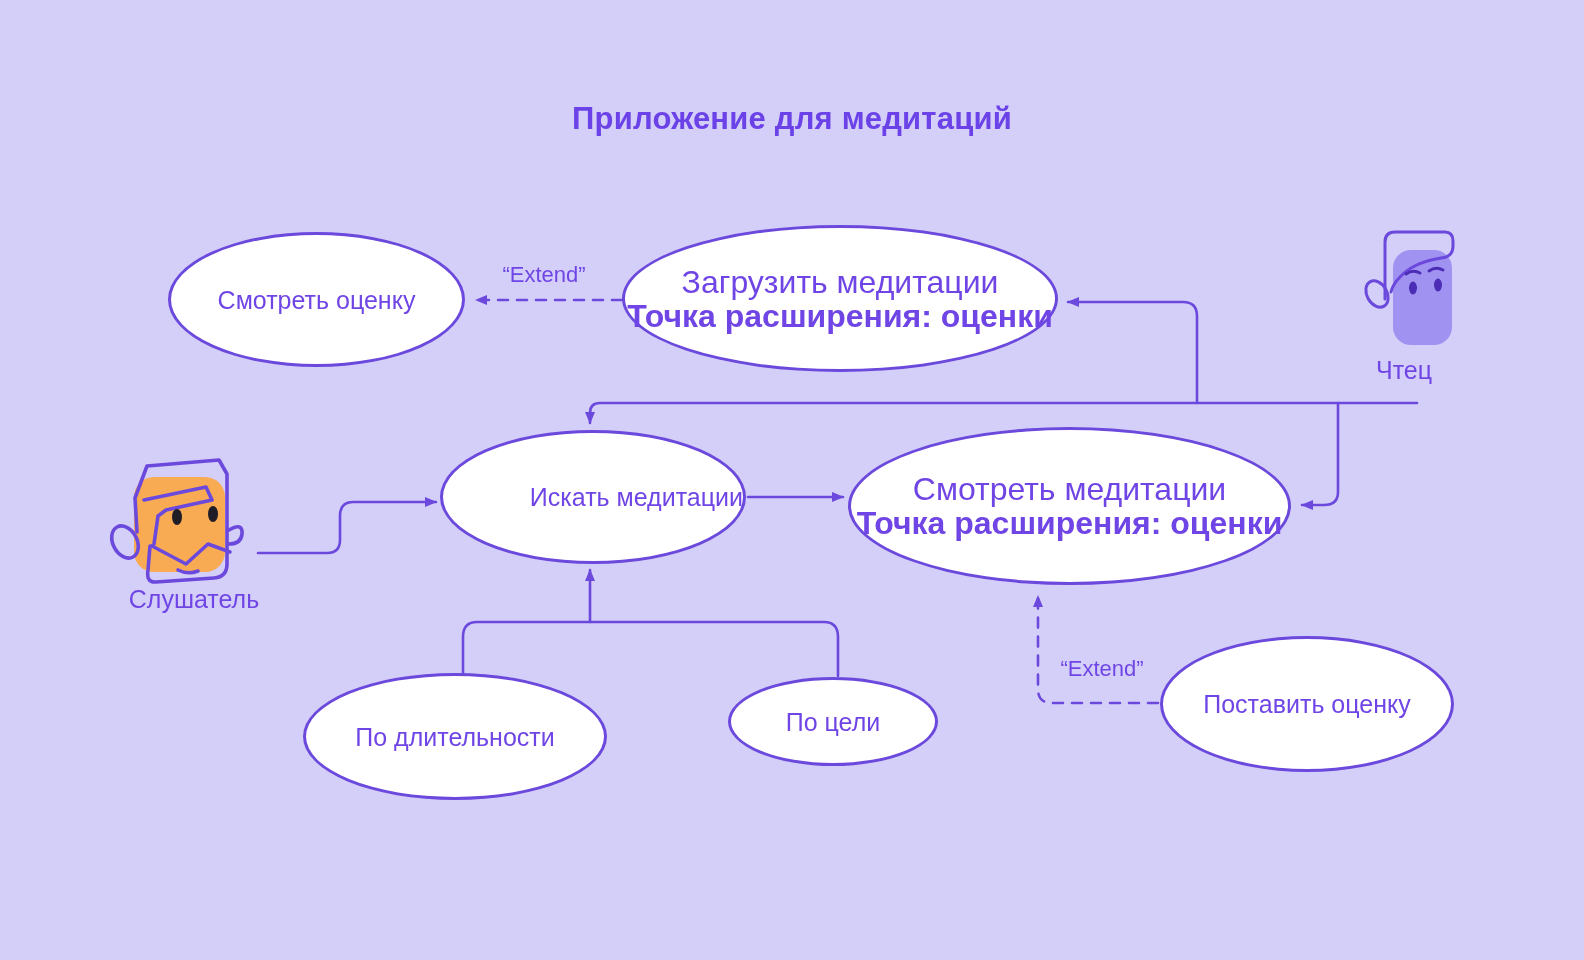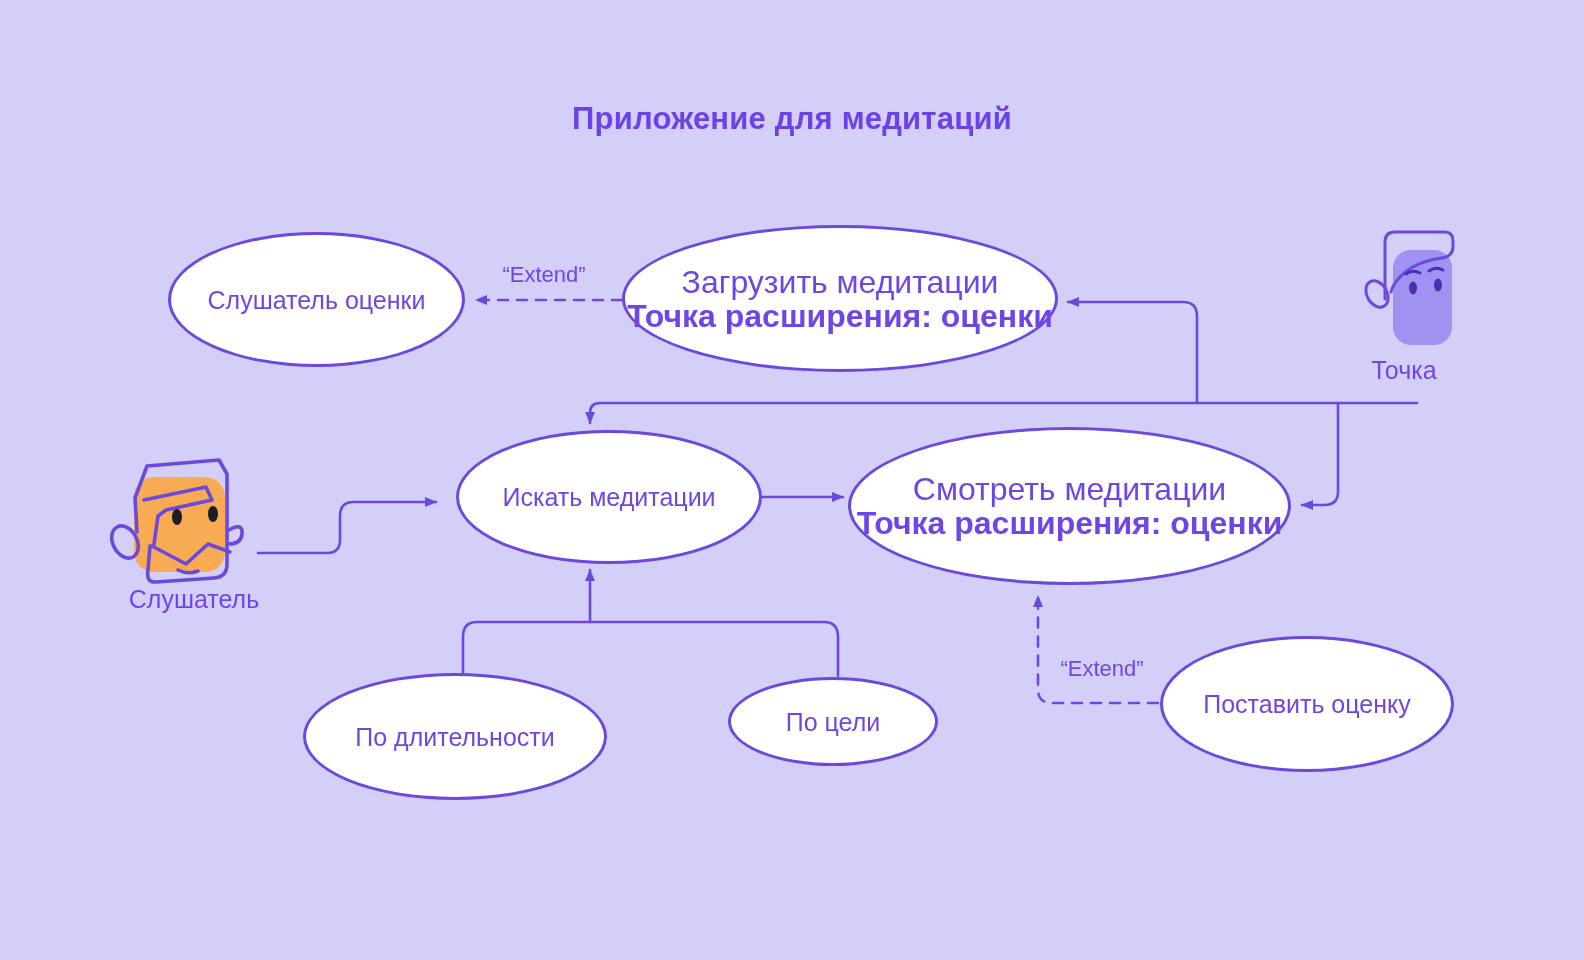--- a/index.html
+++ b/index.html
@@ -105,29 +105,29 @@
     <path class="edge" d="M748,497 L843,497" marker-end="url(#arrow)"></path>
 
     <path class="edge" d="M463,674 L463,637 Q463,622 477,622 L824,622 Q838,622 838,637 L838,676"></path>
 
     <path class="edge" d="M590,622 L590,570" marker-end="url(#arrow)"></path>
 
     <path class="edge dashed" d="M1158,703 L1052,703 Q1038,703 1038,689 L1038,596" marker-end="url(#arrow)"></path>
   </svg>
 
   <div class="usecase" style="left:168px;top:232px;width:297px;height:135px;">
-    <span>Слушатель оценки</span>
+    <span>Смотреть оценку</span>
   </div>
 
   <div class="usecase two-line" style="left:622px;top:225px;width:436px;height:147px;">
     <span>Загрузить медитации</span>
     <span class="ext">Точка расширения: оценки</span>
   </div>
 
-  <div class="usecase" style="left:456px;top:430px;width:306px;height:134px;">
+  <div class="usecase" style="left:440px;top:430px;width:306px;height:134px;align-items:flex-end;">
     <span>Искать медитации</span>
   </div>
 
   <div class="usecase two-line" style="left:848px;top:427px;width:443px;height:158px;">
     <span>Смотреть медитации</span>
     <span class="ext">Точка расширения: оценки</span>
   </div>
 
   <div class="usecase" style="left:303px;top:673px;width:304px;height:127px;">
     <span>По длительности</span>
@@ -159,15 +159,15 @@
 
   <svg class="actor" style="left:1350px;top:222px;" width="115" height="130" viewBox="0 0 115 130">
     <rect x="43" y="28" width="59" height="95" rx="18" fill="var(--c-reader_skin)"></rect>
     <path class="outline" d="M35,77 L35,20 Q35,10 45,10 L95,10 Q103,10 103,19 L103,24 Q103,35 91,36 Q64,40 50,55 Q43,62 41,70" style="stroke-width:3;"></path>
     <ellipse class="outline" cx="27" cy="72" rx="10" ry="14" transform="rotate(-30 27 72)" style="stroke-width:3;"></ellipse>
     <path d="M56,52 Q63,47 70,51" fill="none" stroke="var(--c-reader_eye)" stroke-width="3" stroke-linecap="round"></path>
     <path d="M79,49 Q86,44 93,48" fill="none" stroke="var(--c-reader_eye)" stroke-width="3" stroke-linecap="round"></path>
     <ellipse cx="63" cy="66" rx="4" ry="6.5" fill="var(--c-reader_eye)"></ellipse>
     <ellipse cx="88" cy="63" rx="4" ry="6.5" fill="var(--c-reader_eye)"></ellipse>
   </svg>
-  <div class="actor-label" style="left:1344px;top:356px;width:120px;">Точка</div>
+  <div class="actor-label" style="left:1344px;top:356px;width:120px;">Чтец</div>
 
 </div>
 
 </body></html>

